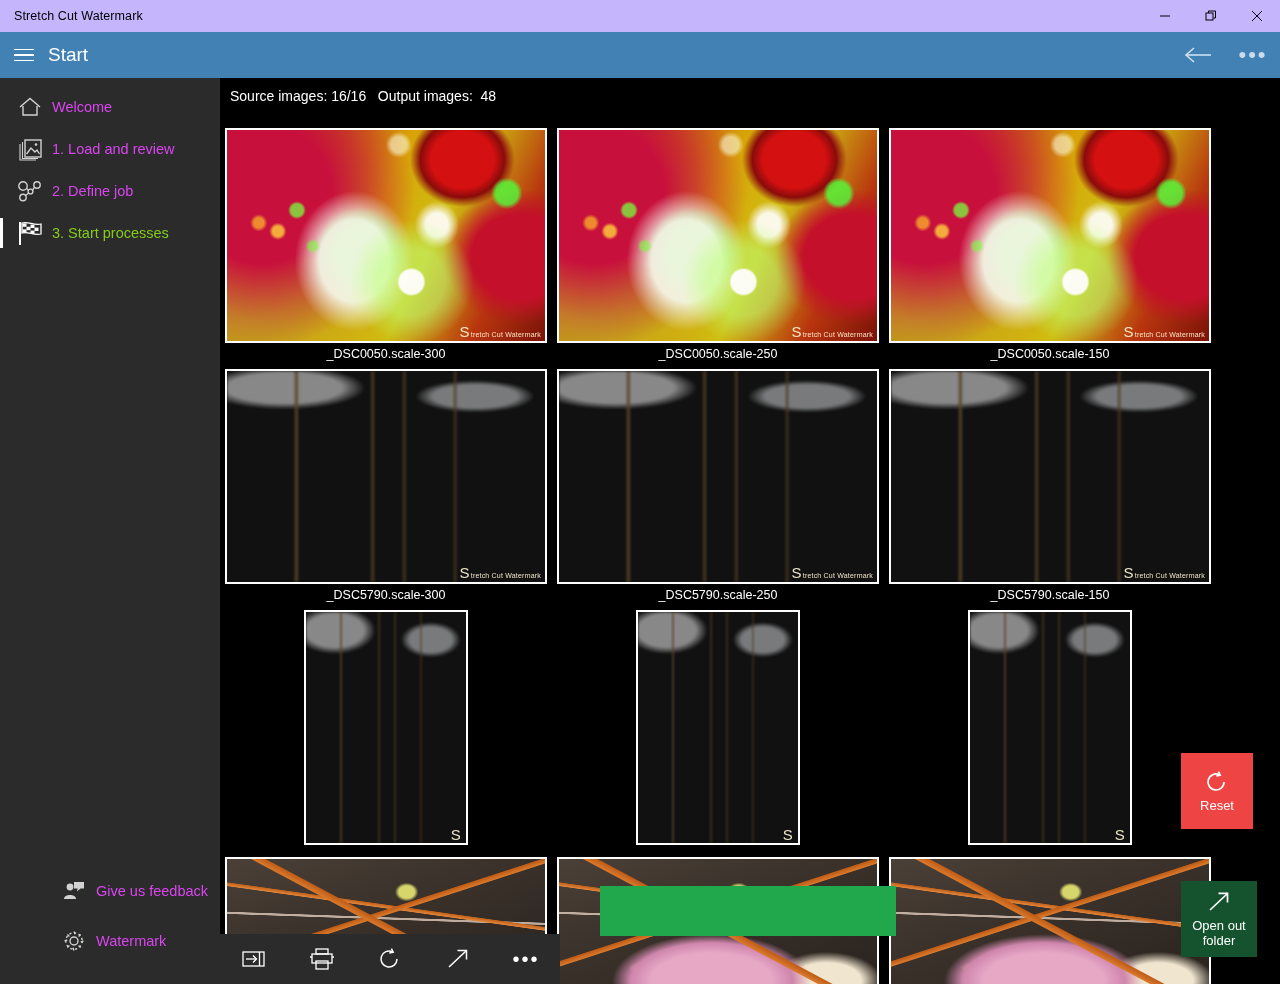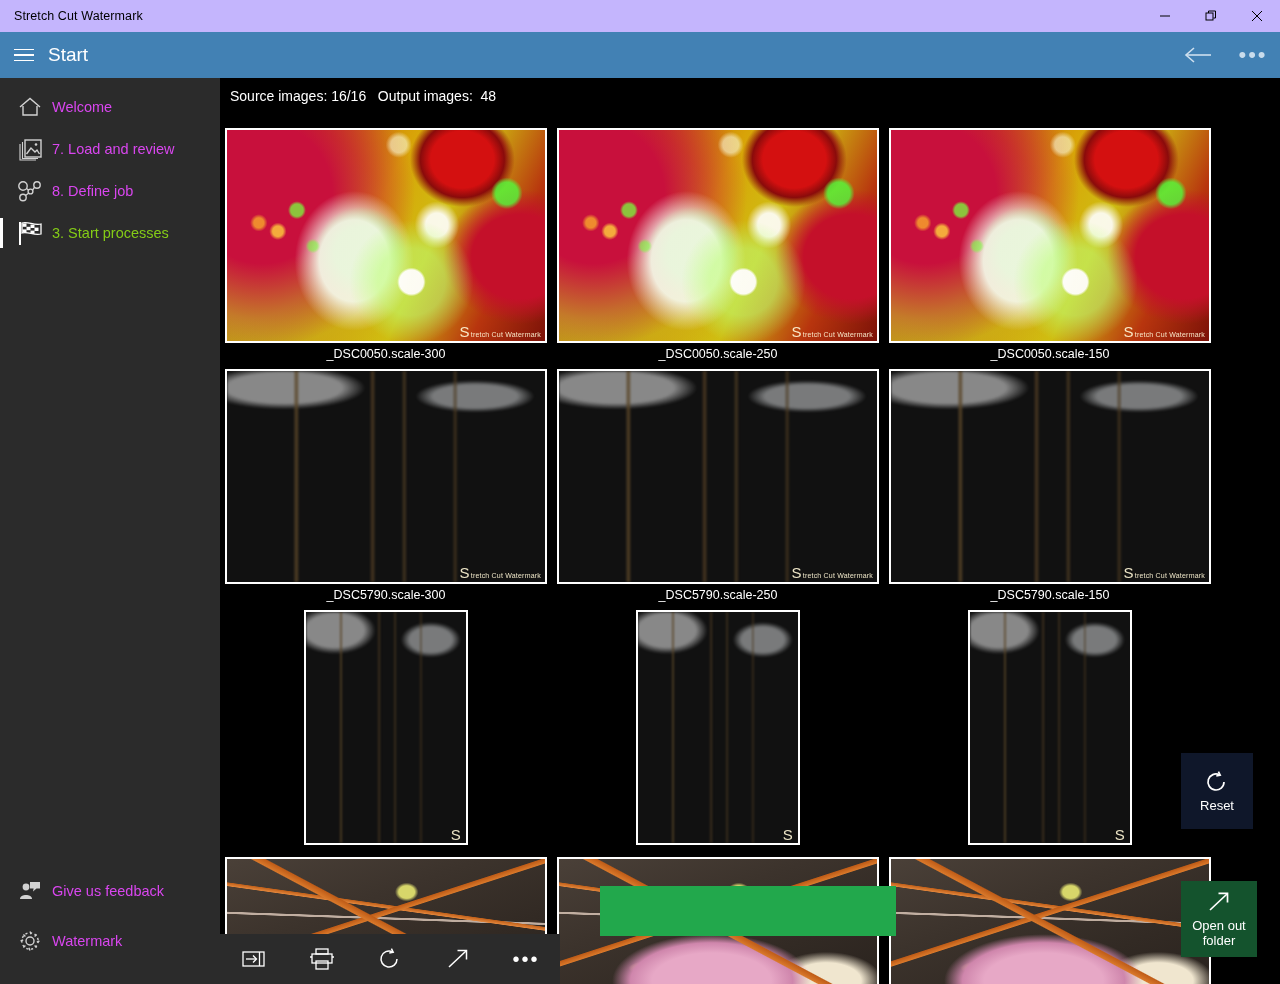--- a/index.html
+++ b/index.html
@@ -60,21 +60,21 @@
   .nav-item.selected { color: #84cc16; }
   .nav-item.selected::before {
     content: ""; position: absolute; left: 0; top: 6px;
     width: 3px; height: 30px; background: #ffffff;
   }
   .nav-ico {
     width: 44px; height: 42px; display: flex; align-items: center; justify-content: center;
     flex: 0 0 44px;
   }
   .nav-label { font-size: 14.5px; }
-  .nav-bottom .nav-item { height: 50px; }
+  .nav-bottom .nav-item { height: 50px; margin-left: 44px; }
 
   
   .content {
     position: absolute; left: 220px; top: 78px; width: 1060px; height: 906px;
     background: #000000; overflow: hidden;
   }
   .status-line {
     color: #ffffff; font-size: 14px; padding: 10px 0 0 10px;
     white-space: pre;
   }
@@ -181,21 +181,21 @@
     background: #22a84c;
   }
 
   
   .fab {
     position: absolute; display: flex; flex-direction: column;
     align-items: center; justify-content: center;
     color: #ffffff; font-size: 13px; line-height: 15px; text-align: center;
   }
   .fab-reset {
-    left: 1181px; top: 753px; width: 72px; height: 76px; background: #0f172a;
+    left: 1181px; top: 753px; width: 72px; height: 76px; background: #ef4444;
   }
   .fab-open {
     left: 1181px; top: 881px; width: 76px; height: 76px; background: #14532d;
   }
   .fab svg { margin-bottom: 4px; }
 
   
   .cmdbar {
     position: absolute; left: 220px; top: 934px; width: 340px; height: 50px;
     background: #2b2b2b; display: flex; align-items: center;
@@ -267,36 +267,36 @@
     <div class="nav-item">
       <span class="nav-ico">
         <svg width="26" height="24" viewBox="0 0 26 24">
           <rect x="8" y="3" width="16" height="17" fill="none" stroke="#d2d2d2" stroke-width="1.4"></rect>
           <polyline points="5.5,5 5.5,21.5 21,21.5" fill="none" stroke="#d2d2d2" stroke-width="1.1"></polyline>
           <polyline points="3,7 3,23 19,23" fill="none" stroke="#d2d2d2" stroke-width="1.1"></polyline>
           <circle cx="19" cy="7.5" r="1.3" fill="#d2d2d2"></circle>
           <polyline points="9.5,17 14,11 18,15 20,13 22.5,17" fill="none" stroke="#d2d2d2" stroke-width="1.4"></polyline>
         </svg>
       </span>
-      <span class="nav-label">7. Load and review</span>
+      <span class="nav-label">1. Load and review</span>
     </div>
 
     <div class="nav-item">
       <span class="nav-ico">
         <svg width="26" height="24" viewBox="0 0 26 24">
           <circle cx="6" cy="7" r="4.2" fill="none" stroke="#d2d2d2" stroke-width="1.4"></circle>
           <circle cx="6" cy="18.5" r="3.2" fill="none" stroke="#d2d2d2" stroke-width="1.4"></circle>
           <circle cx="20" cy="6" r="3.2" fill="none" stroke="#d2d2d2" stroke-width="1.4"></circle>
           <circle cx="13.5" cy="12.5" r="2.4" fill="none" stroke="#d2d2d2" stroke-width="1.4"></circle>
           <line x1="9.6" y1="9.6" x2="11.6" y2="11.2" stroke="#d2d2d2" stroke-width="1.3"></line>
           <line x1="15.6" y1="11" x2="17.6" y2="8.2" stroke="#d2d2d2" stroke-width="1.3"></line>
           <line x1="8.5" y1="16.5" x2="11.8" y2="14" stroke="#d2d2d2" stroke-width="1.3"></line>
         </svg>
       </span>
-      <span class="nav-label">8. Define job</span>
+      <span class="nav-label">2. Define job</span>
     </div>
 
     <div class="nav-item selected">
       <span class="nav-ico">
         <svg width="28" height="26" viewBox="0 0 28 26">
           <line x1="4" y1="2" x2="4" y2="25" stroke="#ffffff" stroke-width="2"></line>
           <path d="M6 3 C12 1, 18 6, 25 4 L25 14 C18 16, 12 11, 6 13 Z" fill="none" stroke="#ffffff" stroke-width="1.3"></path>
           <rect x="6.5" y="3.4" width="4" height="3.4" fill="#ffffff"></rect>
           <rect x="14.5" y="4.6" width="4" height="3.4" fill="#ffffff"></rect>
           <rect x="10.5" y="6.8" width="4" height="3.4" fill="#ffffff"></rect>

